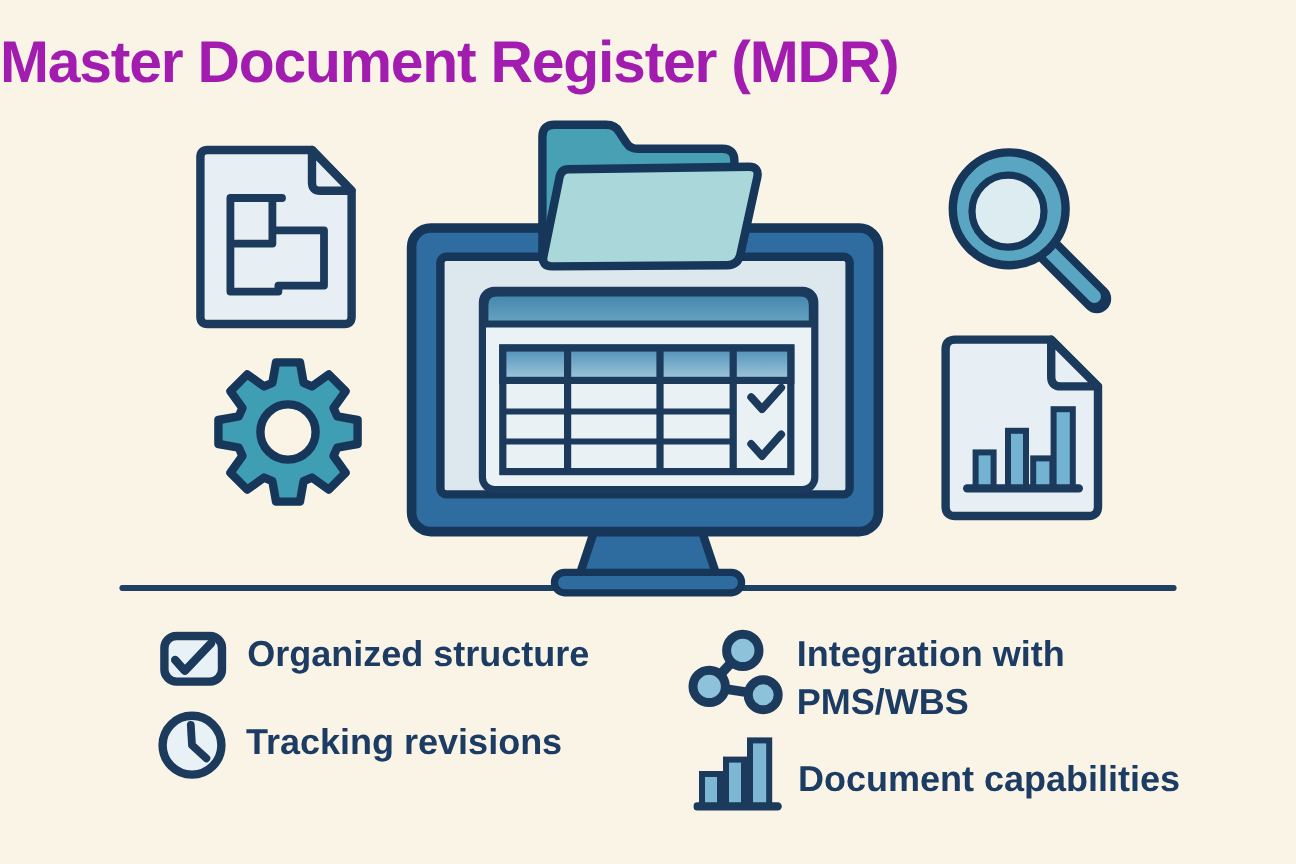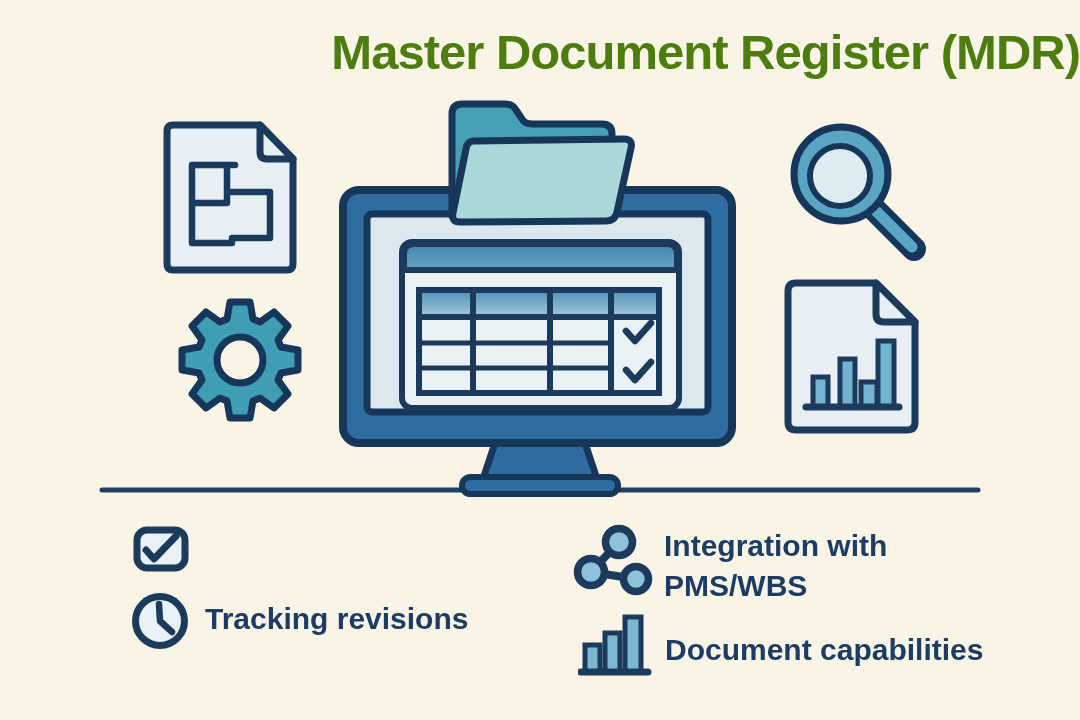--- a/index.html
+++ b/index.html
@@ -5,23 +5,23 @@
   html,body{margin:0;padding:0;}
   body{
     width:1080px;height:720px;
     background:#faf4e7;
     font-family:"Liberation Sans",sans-serif;
     position:relative;overflow:hidden;
   }
   .stage{position:absolute;inset:0;width:1080px;height:720px;}
   .title{
     position:absolute;top:24px;left:0;width:1080px;
-    text-align:right;
+    text-align:left;
     font-size:49px;font-weight:bold;letter-spacing:-1px;
-    color:#4d7c0f;
+    color:#a21caf;
   }
   .art{position:absolute;inset:0;}
   .feature{
     position:absolute;display:flex;align-items:flex-start;
     color:#1c3c63;font-weight:bold;font-size:30px;
   }
   .feature .lbl{white-space:nowrap;}
   .feature.wrap2 .lbl{white-space:normal;width:300px;line-height:1.33;}
   .f1{left:133px;top:526px;}
   .f1 .lbl{margin:3px 0 0 17px;}
@@ -111,20 +111,21 @@
       <rect x="878" y="341" width="16" height="66" fill="#74b2d2" stroke="#1b3a5c" stroke-width="5"></rect>
       <line x1="806" y1="407" x2="899" y2="407" stroke="#1b3a5c" stroke-width="7" stroke-linecap="round"></line>
     </g>
   </svg>
 
   <div class="feature f1">
     <svg width="56" height="46" viewBox="0 0 56 46">
       <rect x="4" y="4" width="48" height="38" rx="10" fill="#e8f1f6" stroke="#1b3a5c" stroke-width="7"></rect>
       <path d="M13,24 L21,33 L43,10" fill="none" stroke="#1b3a5c" stroke-width="7" stroke-linecap="round" stroke-linejoin="round"></path>
     </svg>
+    <div class="lbl">Organized structure</div>
   </div>
 
   <div class="feature wrap2 f3">
     <svg width="82" height="76" viewBox="0 0 82 76">
       <line x1="48" y1="22" x2="20" y2="52" stroke="#1b3a5c" stroke-width="8"></line>
       <line x1="20" y1="52" x2="65" y2="59" stroke="#1b3a5c" stroke-width="8"></line>
       <circle cx="48" cy="22" r="13.5" fill="#8ec2da" stroke="#1b3a5c" stroke-width="7.5"></circle>
       <circle cx="20" cy="52" r="13.5" fill="#8ec2da" stroke="#1b3a5c" stroke-width="7.5"></circle>
       <circle cx="65" cy="59" r="12.5" fill="#8ec2da" stroke="#1b3a5c" stroke-width="7.5"></circle>
     </svg>

